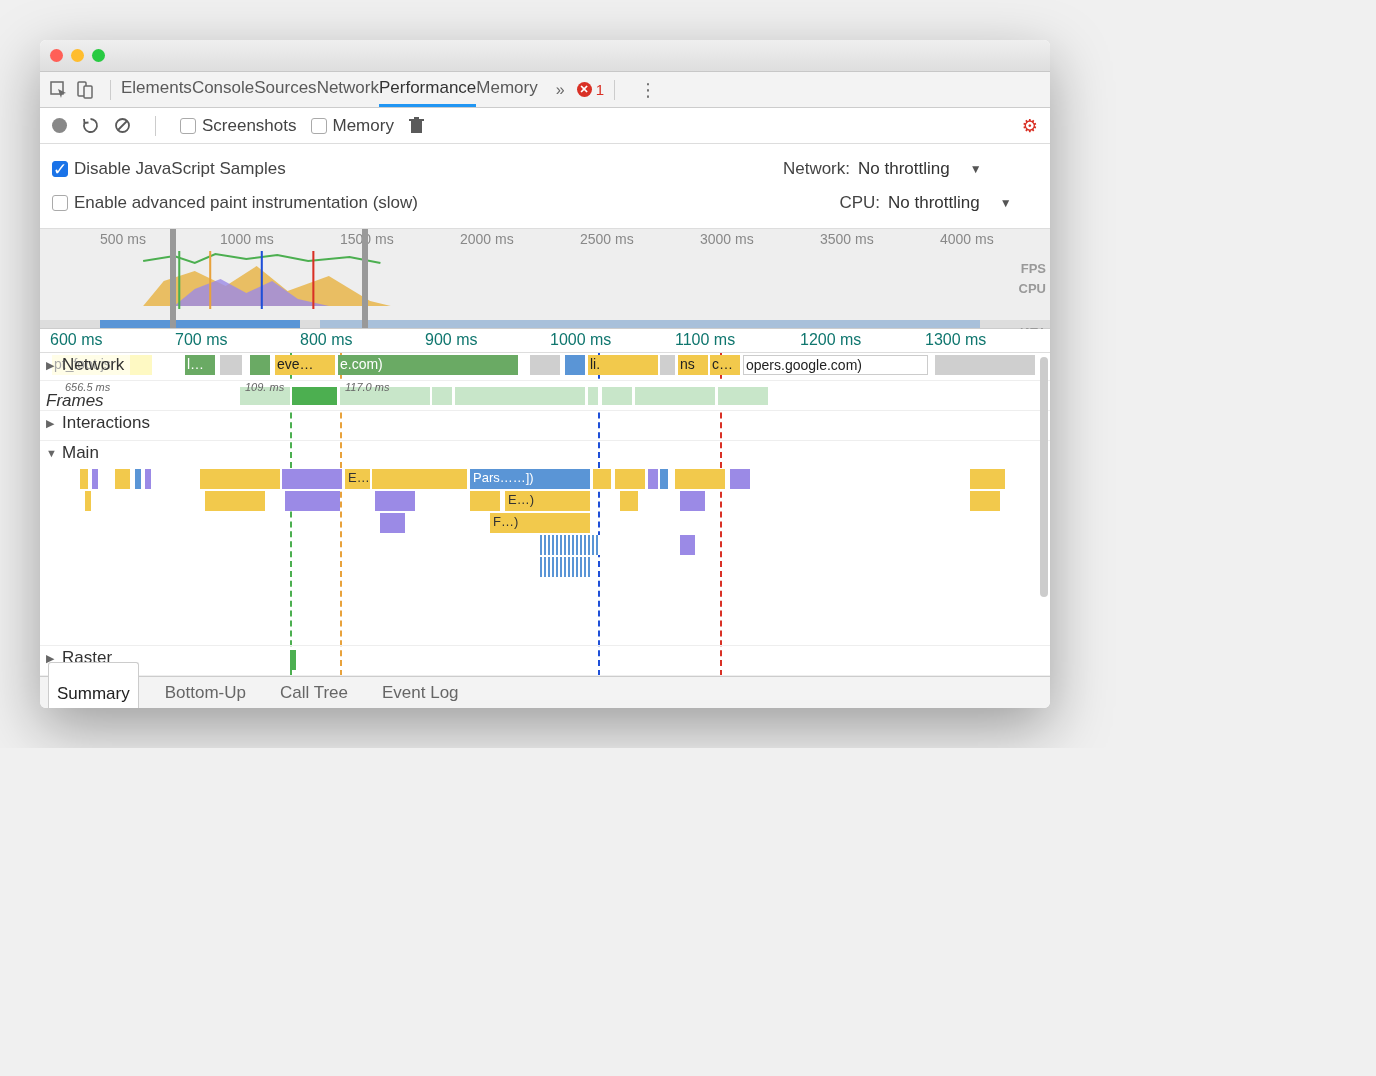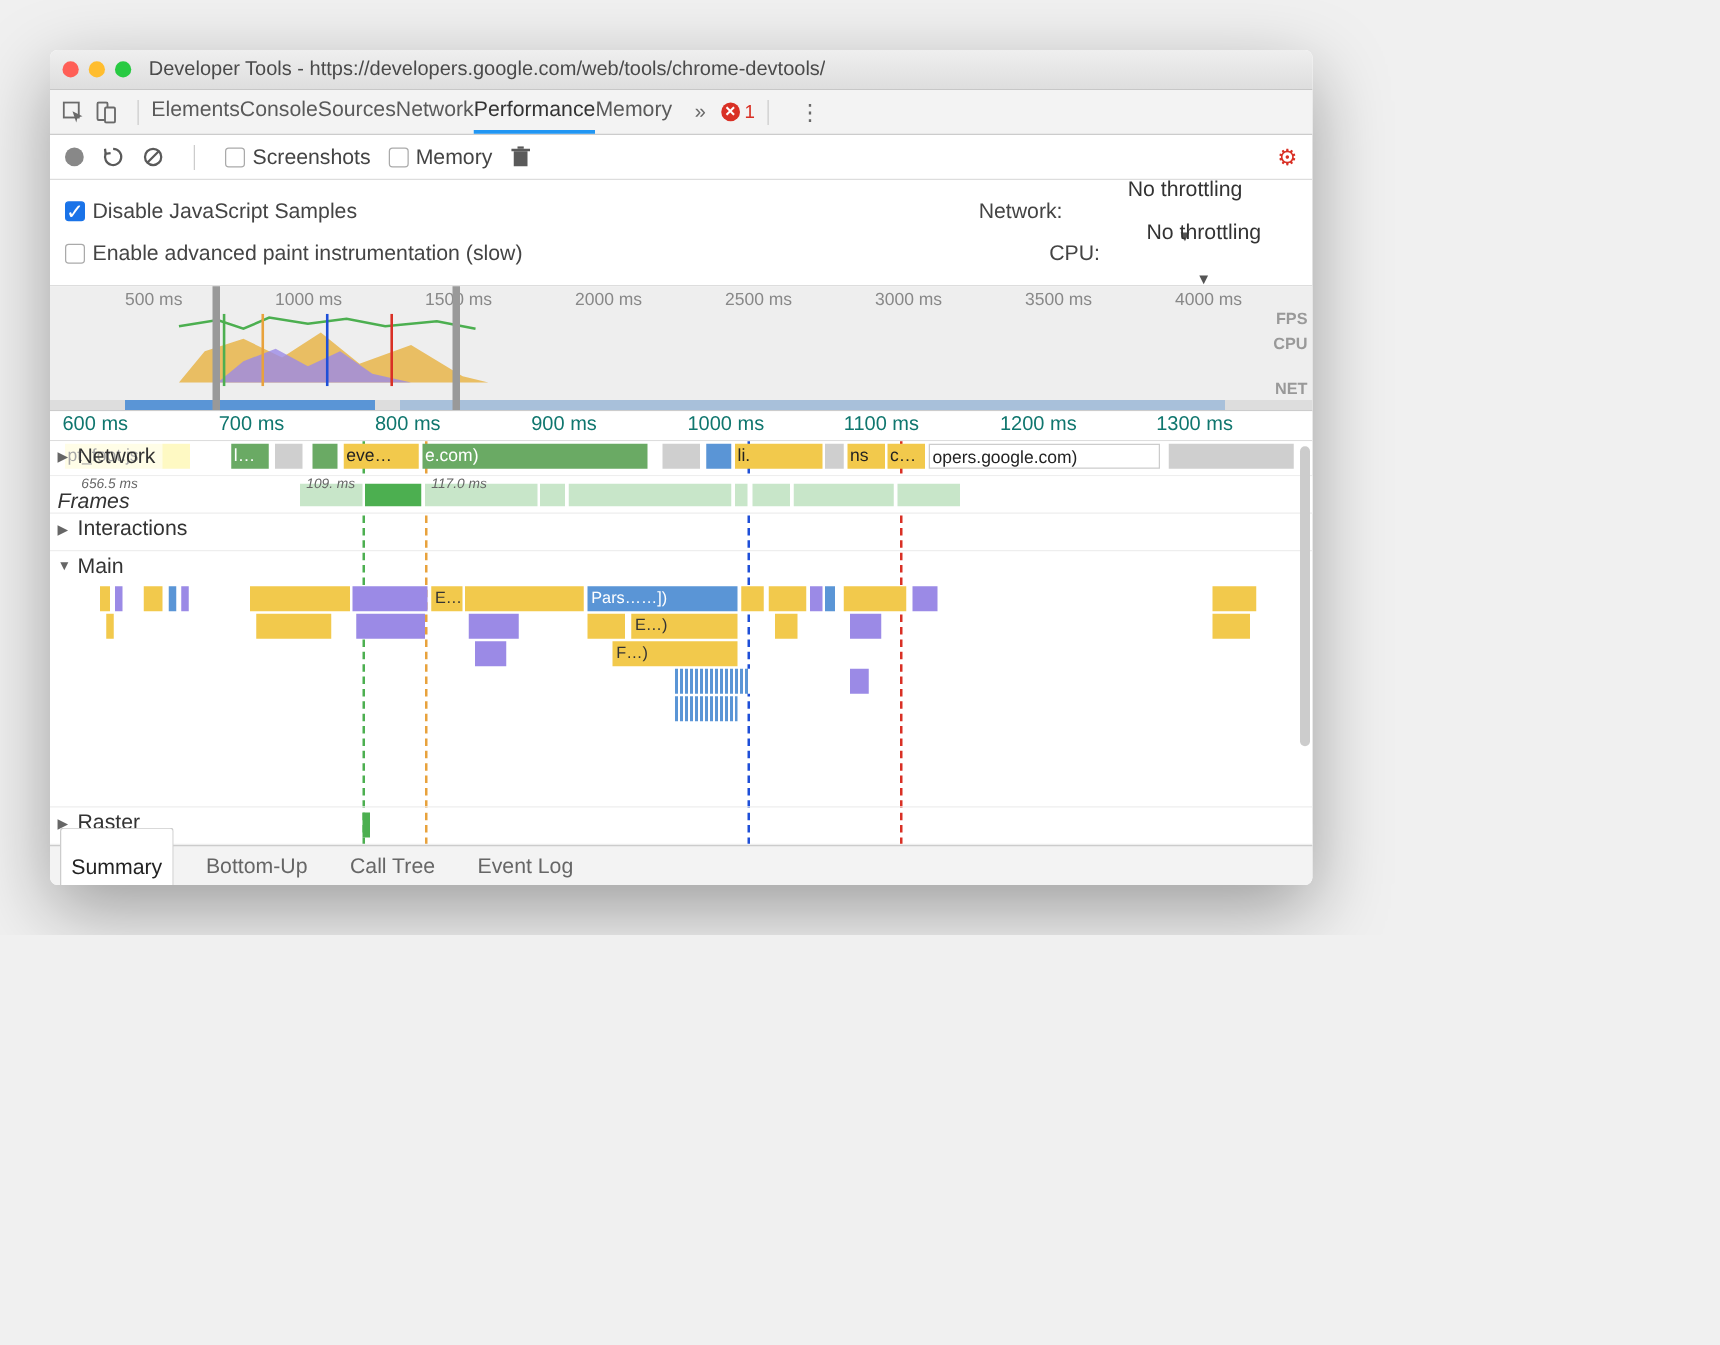--- a/index.html
+++ b/index.html
@@ -24,26 +24,26 @@
 .recdot { width:15px;height:15px;border-radius:50%;background:#888;cursor:pointer;}
 .ticon { width:18px;height:18px;color:#5a5a5a;cursor:pointer;display:inline-flex;align-items:center;justify-content:center;}
 .cbx { width:16px;height:16px;border:1px solid #aaa;border-radius:3px;cursor:pointer;display:inline-flex;align-items:center;justify-content:center;background:#fff;}
 .cbx.on{background:#1a73e8;border-color:#1a73e8;color:#fff;}
 .cbxlbl{font-size:17px;color:#444;}
 .cbxwrap{display:flex;align-items:center;gap:6px;}
 .spacer{flex:1;}
 .gear{color:#d93025;font-size:18px;cursor:pointer;}
 .settings { padding:8px 12px; border-bottom:1px solid #ddd; }
 .srow { display:flex; align-items:center; gap:8px; font-size:17px; color:#444; height:34px;}
-.sel { display:inline-flex;align-items:center;gap:20px;cursor:pointer;color:#333;flex-direction:column;}
+.sel { display:inline-flex;align-items:center;gap:20px;cursor:pointer;color:#333;}
 .sel .tri{font-size:12px;color:#555;}
 .overview { position:relative; height:100px; background:#eee; border-bottom:1px solid #ccc; }
 .ovtop { height:22px; display:flex; font-size:14px; color:#888; position:relative; }
 .ovtick { position:absolute; top:2px; }
-.ovlbls { position:absolute; right:4px; top:16px; font-size:13px; color:#999; font-weight:bold; line-height:20px; text-align:right;}
+.ovlbls { position:absolute; right:4px; top:30px; font-size:13px; color:#999; font-weight:bold; line-height:20px; text-align:right;}
 .ovchart { position:absolute; top:22px; left:0; right:30px; height:58px; }
 .netbar { position:absolute; bottom:0; left:0; right:0; height:8px; background:#ddd; }
 .netbar .seg{position:absolute;height:8px;background:#5a95d6;}
 .handle{position:absolute;top:0;bottom:0;width:6px;background:#999;cursor:ew-resize;}
 .ruler { height:24px; border-bottom:1px solid #ddd; position:relative; font-size:16px; color:#0f766e; background:#fff;}
 .rtick{position:absolute;top:2px;}
 .tracks { position:relative; background:#fff; }
 .track { border-bottom:1px solid #eee; position:relative; }
 .thead { display:flex;align-items:center;gap:4px;padding:2px 6px;font-size:17px;color:#333;cursor:pointer;}
 .thead .arr{font-size:11px;color:#666;display:inline-block;width:12px;}
@@ -64,21 +64,20 @@
 <body>
 
 <div class="window">
 
   <div class="titlebar">
     <div class="traffic">
       <div class="tl red"></div>
       <div class="tl yellow"></div>
       <div class="tl green"></div>
     </div>
-    <div class="wintitle">Developer Tools - https://developers.google.com/web/tools/chrome-devtools/</div>
   </div>
 
   <div class="tabbar">
     <span class="tb-icon">
         <svg width="18" height="18" viewBox="0 0 18 18">
           <rect x="1" y="1" width="12" height="12" fill="none" stroke="#6a6a6a" stroke-width="1.5"></rect>
           <path d="M8 8 L16 12 L12 13 L11 17 Z" fill="#6a6a6a"></path>
         </svg>
       </span>
     <span class="tb-icon">

